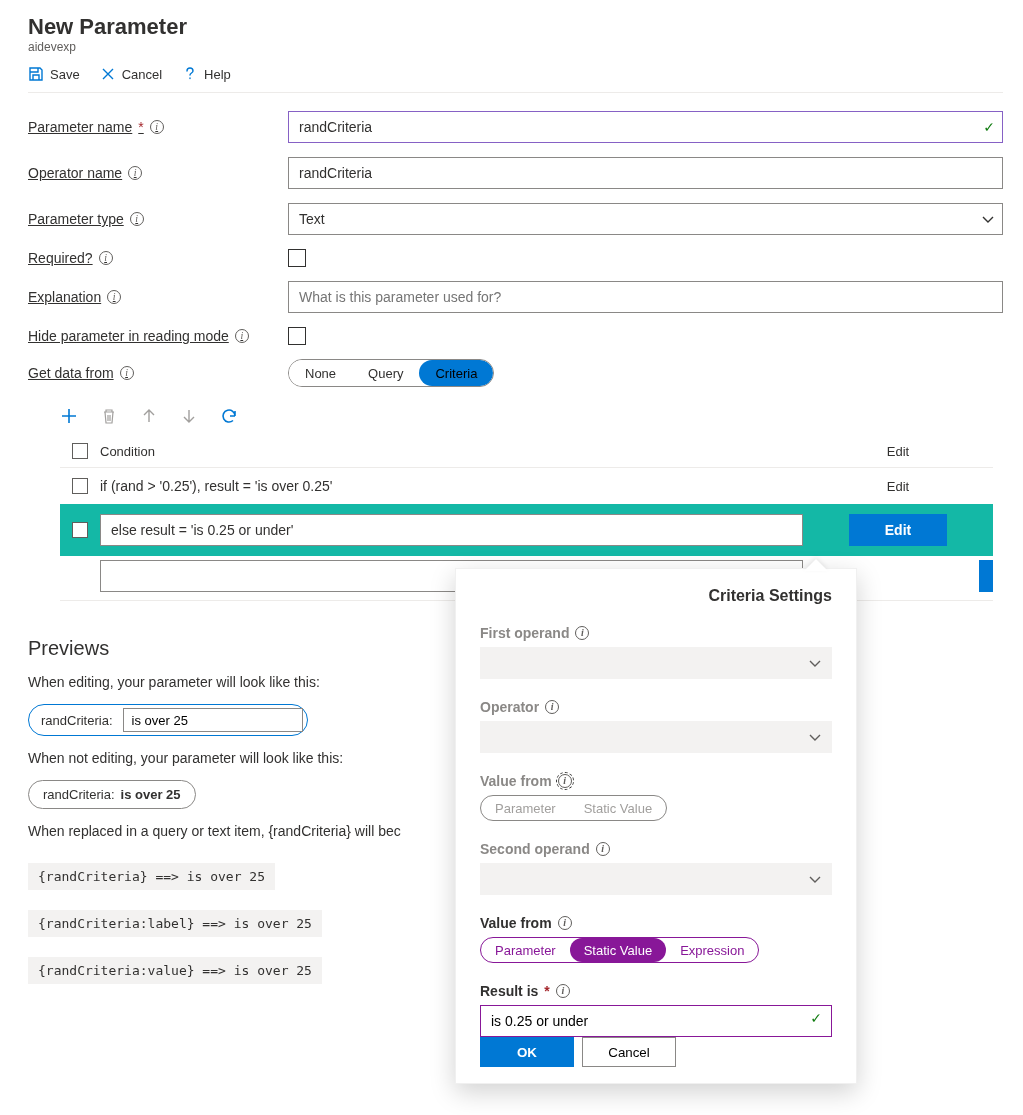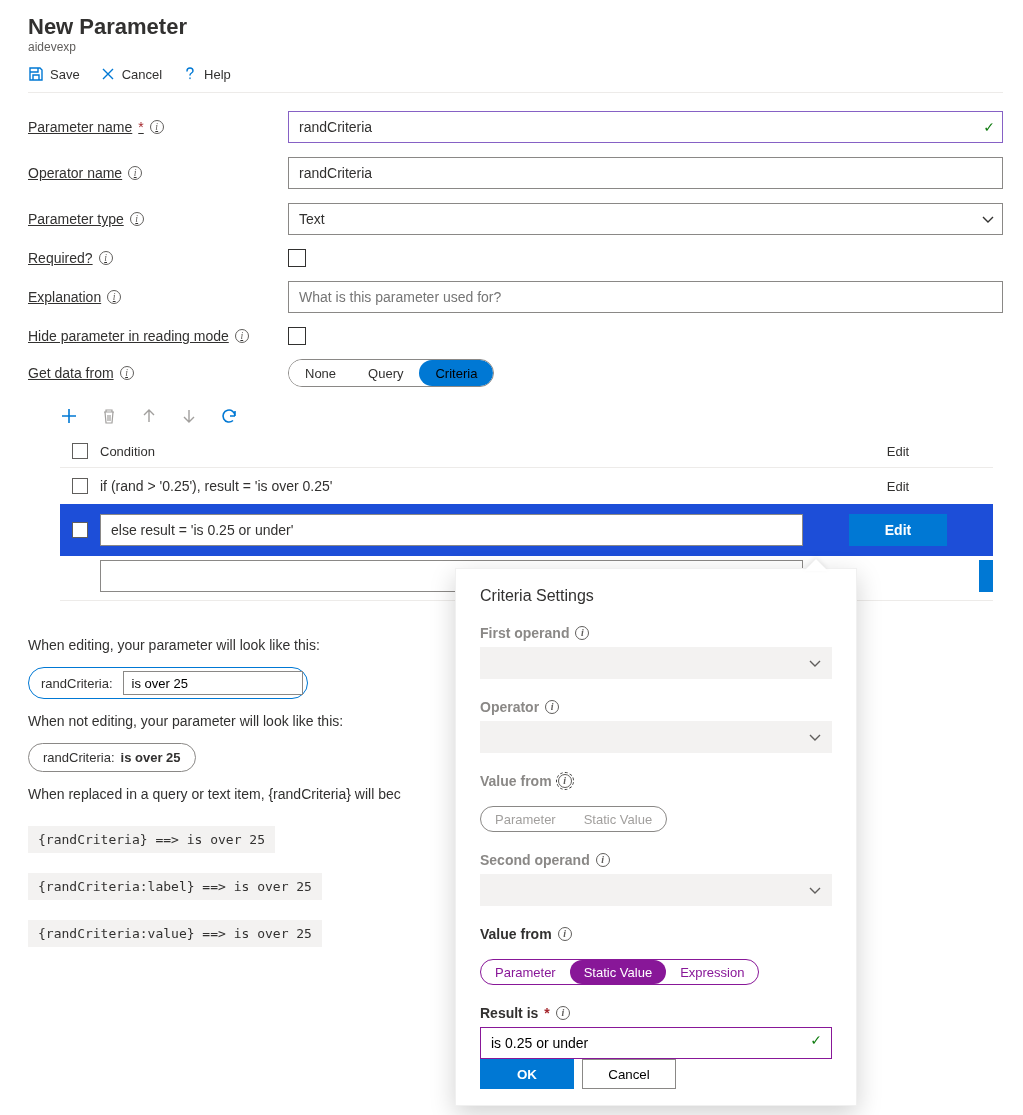--- a/index.html
+++ b/index.html
@@ -71,21 +71,21 @@
   .iconbar { display: flex; gap: 22px; padding: 20px 0 10px 32px; align-items: center; }
   .iconbar svg { width: 18px; height: 18px; }
   .icon-disabled { color: #a19f9d; }
 
   .table { margin-left: 32px; margin-right: 10px; border-bottom: 1px solid #edebe9;}
   .table-header { display: flex; align-items: center; padding: 8px 0; border-bottom: 1px solid #edebe9; font-size: 13px; }
   .col-chk { width: 40px; display:flex; justify-content:center; }
   .col-cond { flex: 1; }
   .col-edit { width: 190px; text-align: center; }
   .table-row { display: flex; align-items: center; padding: 10px 0; }
-  .table-row.active { background: #1d4ed8; }
+  .table-row.active { background: #14b8a6; }
   .cond-input {
     flex: 1; height: 32px; border: 1px solid #8a8886; padding: 0 10px;
     font-family: inherit; font-size: 14px; background: #fff; color: #323130;
   }
   .edit-link { color: #323130; cursor: pointer; text-align:center; width:190px; }
   .edit-btn {
     background: #0078d4; color: #fff; border: none; height: 32px; width: 98px;
     font-weight: 600; cursor: pointer; font-size: 14px;
   }
   .edit-btn-wrap { width: 190px; display:flex; justify-content:center;}
@@ -118,30 +118,30 @@
     position: absolute; top: 568px; left: 455px; width: 402px;
     background: #fff; box-shadow: 0 8px 24px rgba(0,0,0,0.18);
     padding: 18px 24px 16px 24px; z-index: 100; border:1px solid rgba(0,0,0,0.06);
   }
   .popup::before {
     content:''; position:absolute; top:-10px; right:28px;
     border-left:12px solid transparent; border-right:12px solid transparent;
     border-bottom:12px solid #fff;
     filter: drop-shadow(0 -2px 2px rgba(0,0,0,0.08));
   }
-  .popup h3 { font-size: 16px; font-weight: 400; margin: 0 0 10px 0; }
+  .popup h3 { font-size: 16px; font-weight: 700; margin: 0 0 10px 0; text-align: right; }
   .popup-label { display:flex; align-items:center; gap:6px; font-size: 14px; color:#8a8886; margin-top: 20px; font-weight:600; }
   .popup-label.active { color:#323130; }
   .popup .disabled-select {
     height: 32px; width: 100%; background: #f3f2f1; margin-top:6px;
     display:flex; align-items:center; justify-content:flex-end; padding-right:10px;
   }
   .popup .disabled-select svg { stroke:#605e5c; }
   .small-pill-group {
-    display: inline-flex; border: 1px solid #8a8886; border-radius: 14px; height: 26px; margin-top:17px;
+    display: inline-flex; border: 1px solid #8a8886; border-radius: 14px; height: 26px; margin-top:6px;
     align-items: center; overflow:hidden;text-align:center;
   }
   .small-pill { padding: 0 14px; height:100%; display:inline-flex; align-items:center; font-size:13px; cursor:pointer;}
   .small-pill.disabled { color:#a19f9d; }
   .small-pill.purple-active { background:#881798; color:#fff; border-radius:12px; }
   .small-pill.purple-text { color:#881798; }
   .req { color:#a4262c; }
   .popup .result-input {
     width:100%; height:32px; border:1px solid #881798; padding:0 10px; font-family:inherit;
     font-size:14px; margin-top:6px;
@@ -310,20 +310,21 @@
     <div class="table-row stub-row" style="padding:4px 0 8px 0;">
       <div class="col-chk"></div>
       <input class="cond-input" value="" style="flex: 1 1 0%;">
       <div class="edit-btn-wrap" style="justify-content:flex-end">
           <div class="stub-btn"></div>
         </div>
     </div>
   </div>
 
   <div class="previews">
+    <h2>Previews</h2>
 
     <p>When editing, your parameter will look like this:</p>
     <div class="chip-outlined">
       <span>randCriteria:</span>
       <input class="chip-input" value="is over 25" style="">
     </div>
 
     <p>When not editing, your parameter will look like this:</p>
     <div class="chip-readonly">
       <span>randCriteria:</span>

